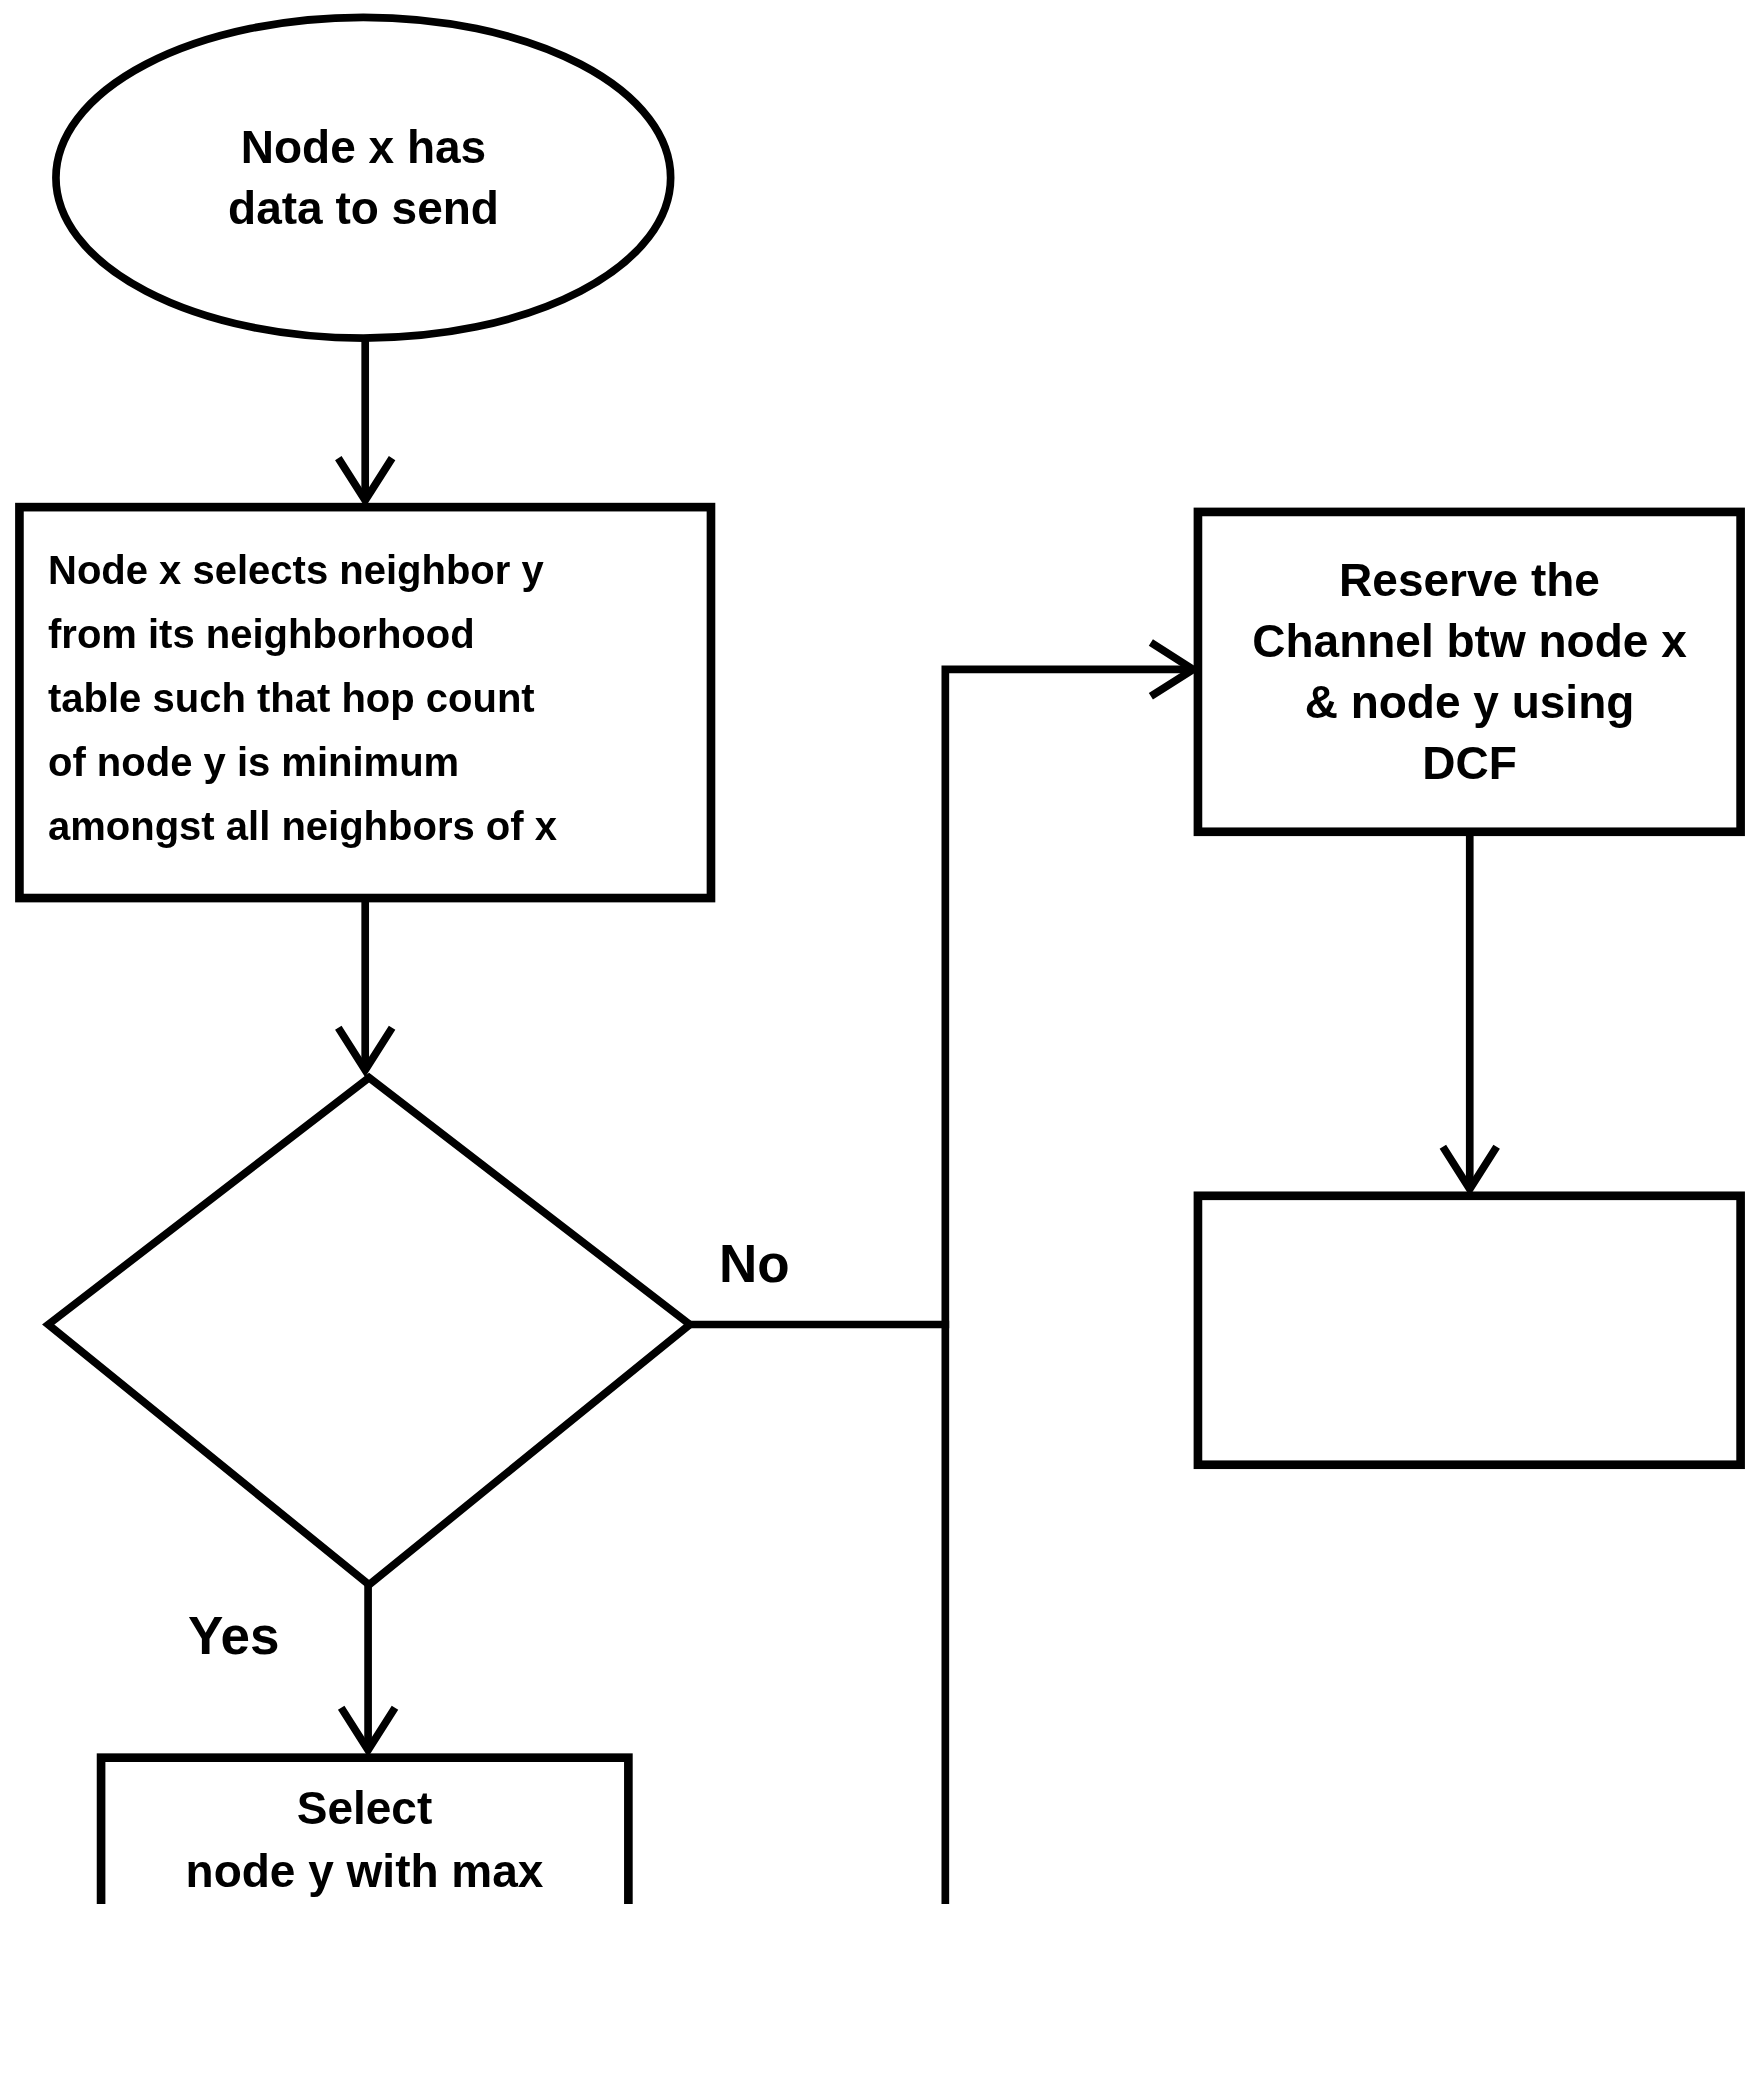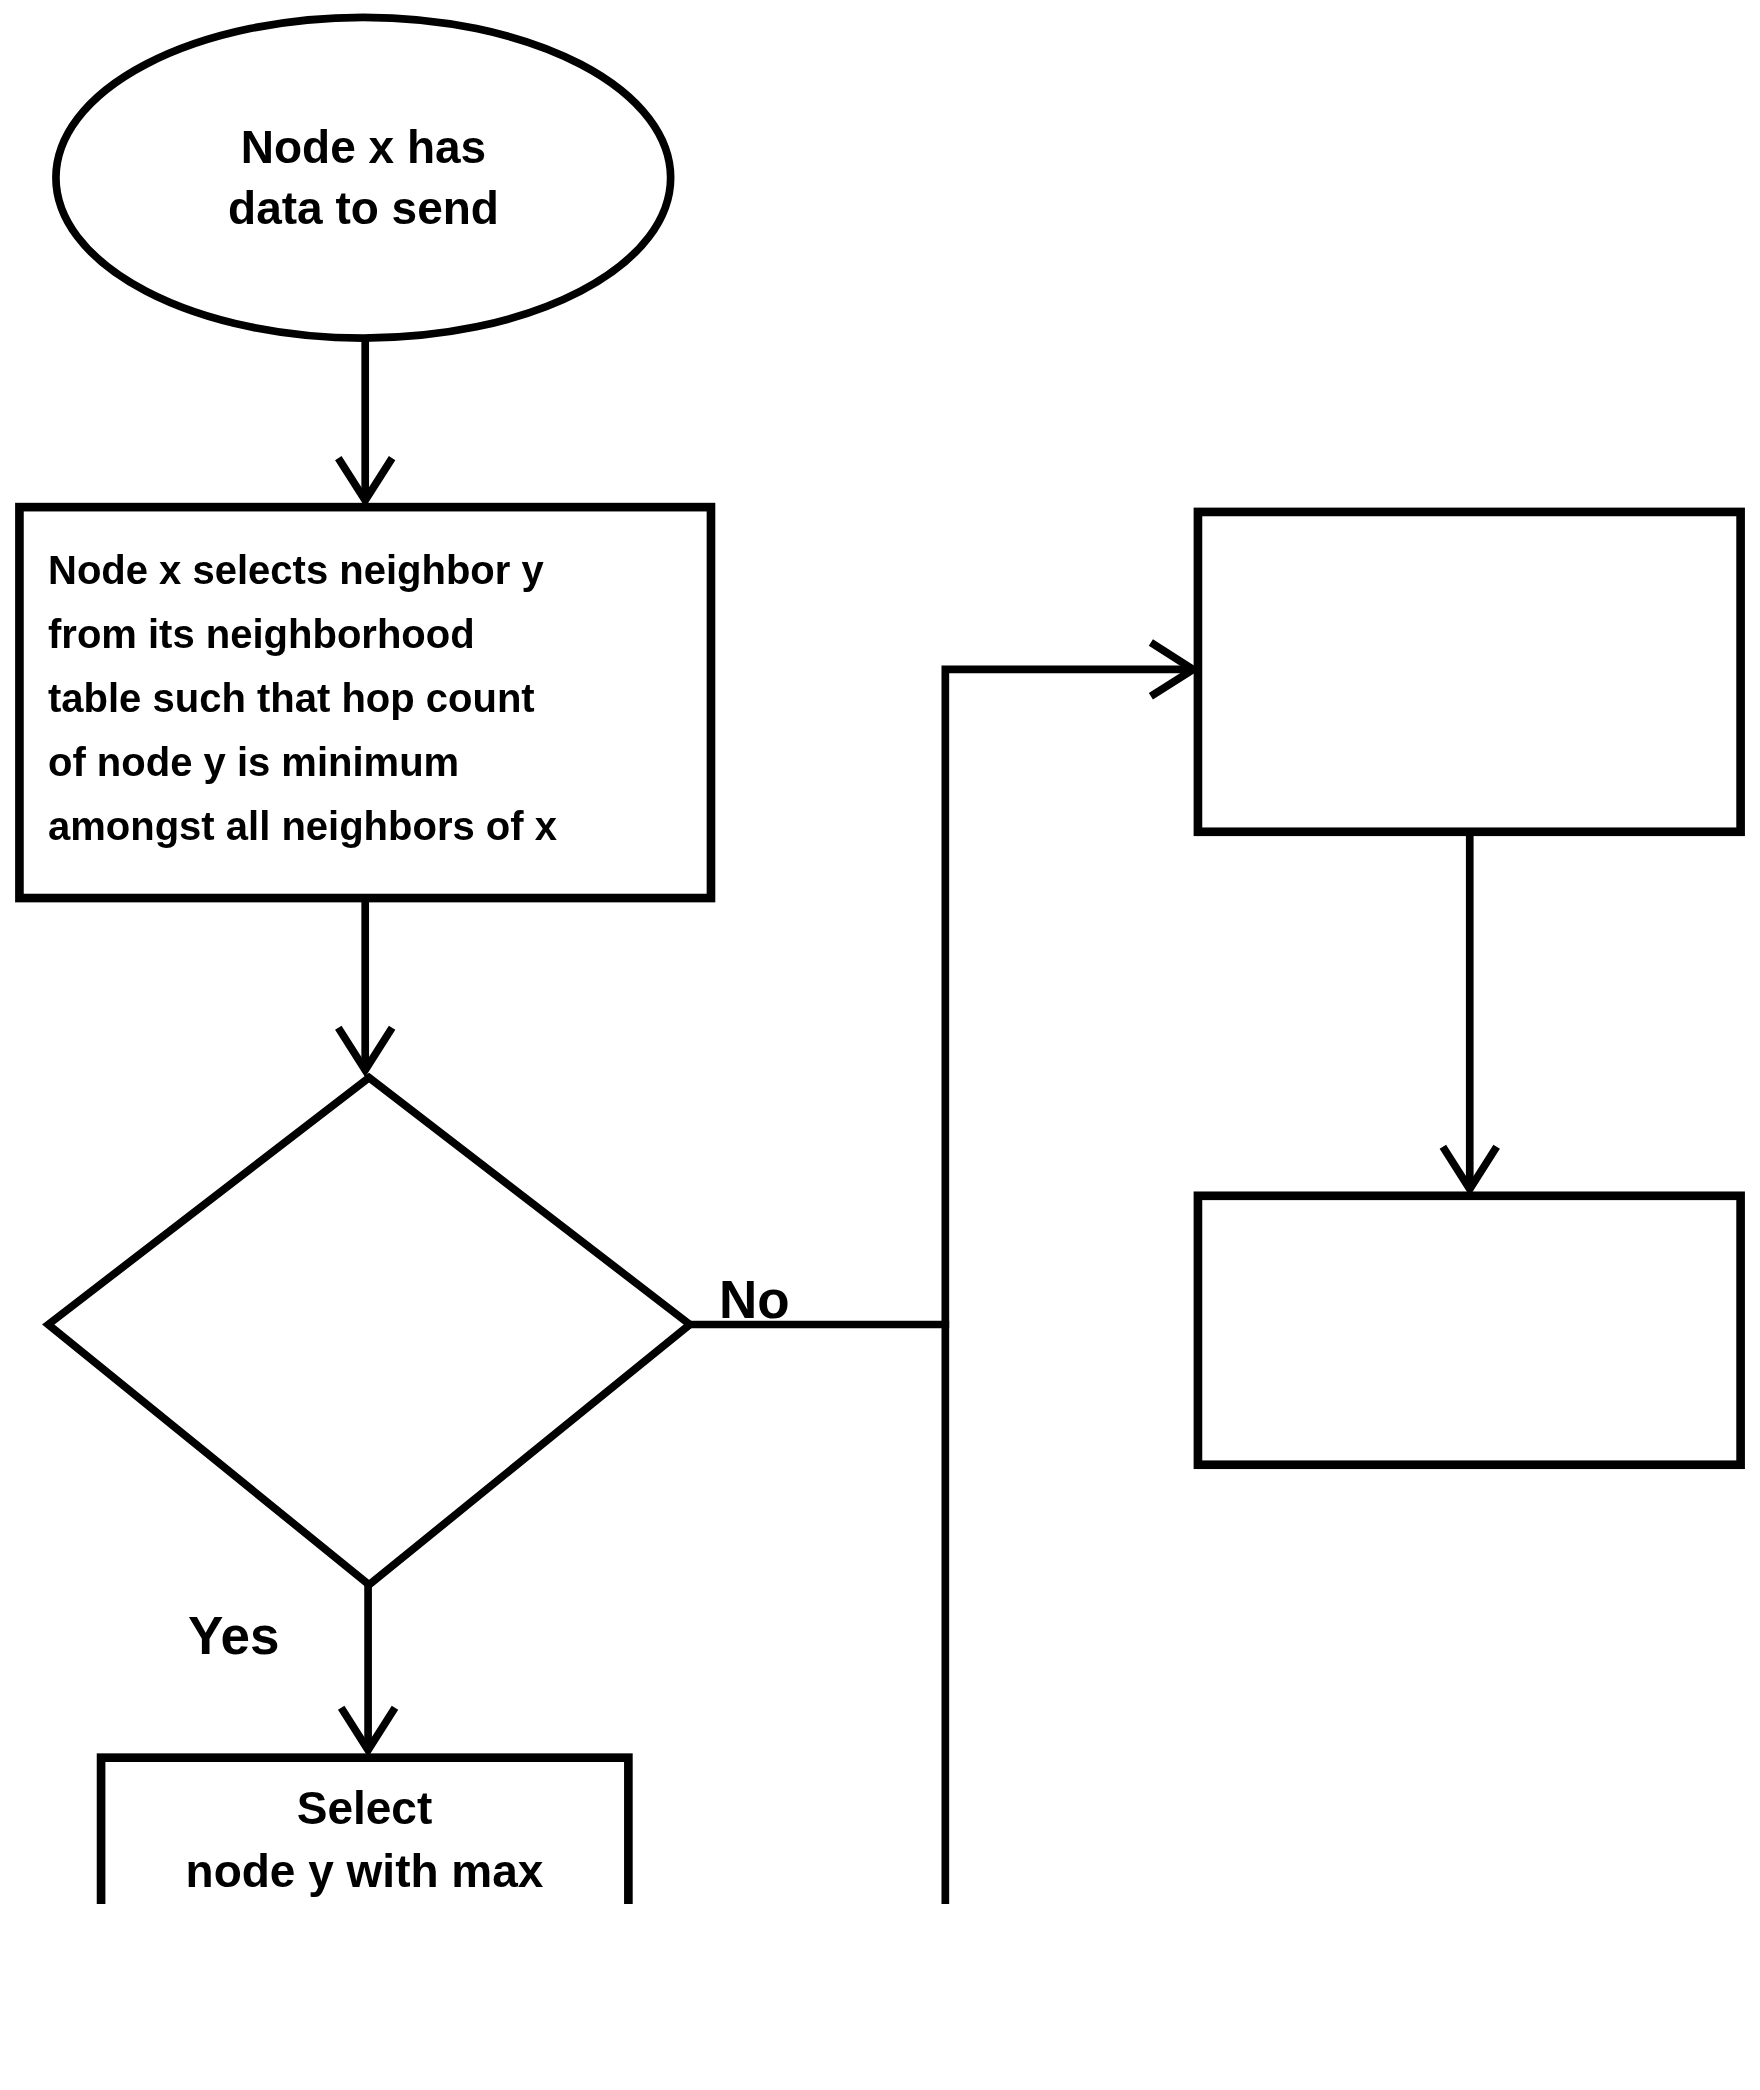--- a/index.html
+++ b/index.html
@@ -99,24 +99,28 @@
   <div class="label" style="left:56px; top:17.3px; width:615px; height:321px;">Node x has
 data to send</div>
 
   <div class="label left-align" style="left:48px; top:538px; width:672px; height:346px; font-size:40px; line-height:64px;">Node x selects neighbor y
 from its neighborhood
 table such that hop count
 of node y is minimum
 amongst all neighbors of x</div>
 
 
+  <div class="label" style="left:1198px; top:512px; width:543px; height:320px;">Reserve the
+Channel btw node x
+&amp; node y using
+DCF</div>
 
 
   <div class="label top-align" style="left:101px; top:1777px; width:527px; height:288px; line-height:63px;">Select
 node y with max
 residual energy</div>
 
   <div class="edge-tag" style="left:188px; top:1609px;">Yes</div>
 
-  <div class="edge-tag" style="left:719px; top:1237px;margin-top:36px;">No</div>
+  <div class="edge-tag" style="left:719px; top:1237px;">No</div>
 
 </div>
 
 
 </body></html>

